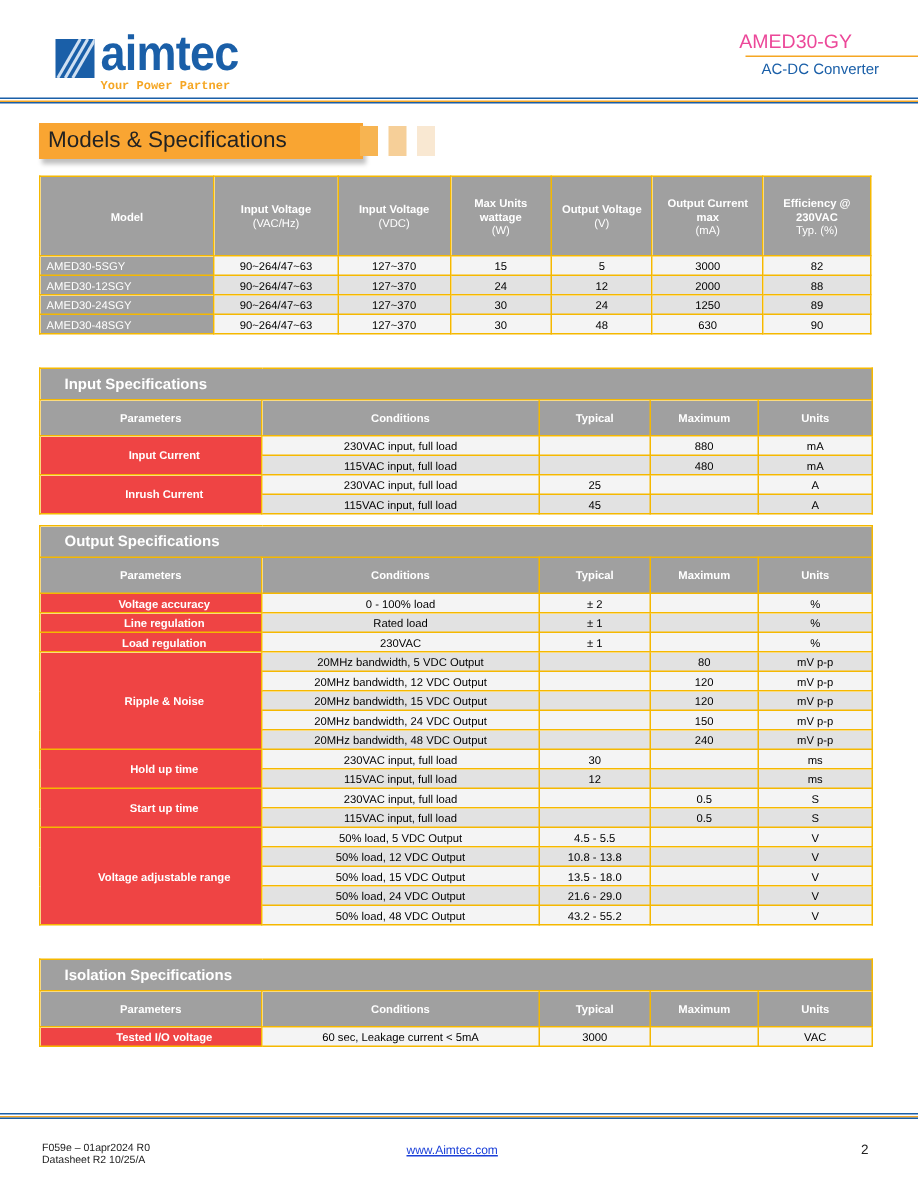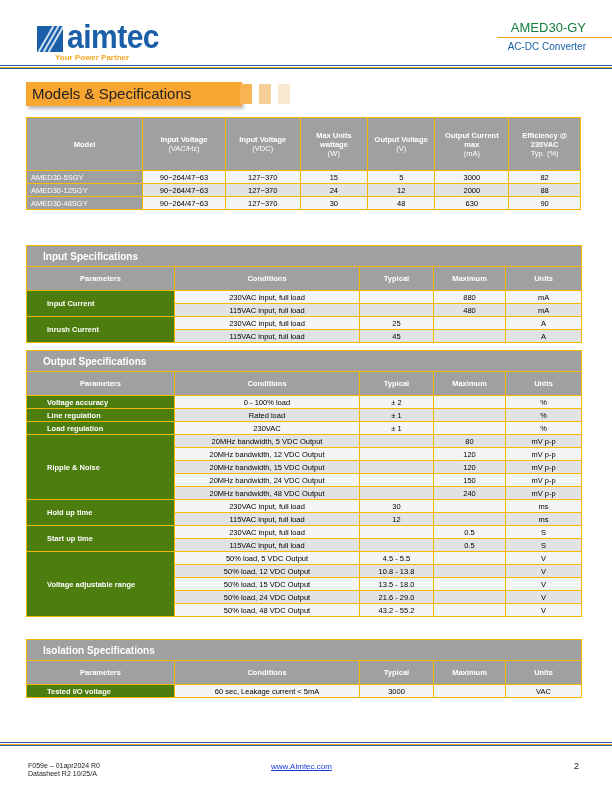--- a/index.html
+++ b/index.html
@@ -1,40 +1,40 @@
 <!DOCTYPE html>
 <html><head>
 <meta charset="utf-8">
 <style>
   html, body { margin: 0; padding: 0; background: #ffffff; }
   body { width: 612px; height: 792px; position: relative; overflow: hidden; font-family: "Liberation Sans", sans-serif; color: #000; }
   .logo { position: absolute; left: 33px; top: 18px; width: 130px; height: 45px; }
   .logo-mark { position: absolute; left: 4px; top: 8px; width: 26px; height: 26px; background: #1a5fa8; overflow: hidden; }
   .logo-mark span { position: absolute; width: 2px; height: 30px; background: #cfe0f2; transform: rotate(30deg); top: -2px; }
   .logo-text { position: absolute; left: 34px; top: 0px; font-family: "Liberation Sans", sans-serif; font-weight: bold; font-size: 30px; color: #1a5fa8; letter-spacing: -0.5px; transform: scaleY(1.1); transform-origin: top left; }
-  .logo-tag { position: absolute; left: 22px; top: 35px; font-size: 8px; font-weight: bold; color: #f5a623; white-space: nowrap; }
-  .doc-title { position: absolute; right: 26px; top: 20px; font-size: 13px; color: #15803d; text-align: right; }
+  .logo-tag { position: absolute; left: 34px; top: 35px; font-size: 8px; font-weight: bold; color: #f5a623; white-space: nowrap; font-family: Liberation Mono, monospace; }
+  .doc-title { position: absolute; right: 44px; top: 20px; font-size: 13px; color: #ec4899; text-align: right; }
   .doc-title-line { position: absolute; left: 497px; top: 37px; width: 115px; height: 1px; background: #f5a623; }
   .doc-subtitle { position: absolute; right: 26px; top: 41px; font-size: 10px; color: #1a5fa8; }
   .header-rule, .footer-rule { position: absolute; left: 0; width: 612px; height: 4px; }
   .header-rule { top: 65px; }
   .footer-rule { top: 742px; }
   .rule-line1 { height: 1px; background: #1a5fa8; }
   .rule-line2 { height: 1px; background: #f5a623; margin-top: 1px; }
   .rule-line3 { height: 1px; background: #1a5fa8; }
 
   .section-banner { position: absolute; left: 26px; top: 82px; width: 216px; height: 24px; background: #f9a532; box-shadow: 2px 3px 3px rgba(0,0,0,0.25); }
   .section-banner span { position: absolute; left: 6px; top: 3px; font-size: 15px; color: #222; font-family: "Liberation Sans", sans-serif; }
   .banner-block { position: absolute; top: 84px; width: 12px; height: 20px; }
 
   table { position: absolute; border-collapse: collapse; table-layout: fixed; font-size: 7.5px; }
   td, th { border: 1px solid #f5b800; padding: 0 2px; height: 12px; text-align: center; white-space: nowrap; overflow: hidden; }
   .hd { background: #a0a0a0; color: #ffffff; font-weight: bold; }
   .hd-sub { font-weight: normal; }
-  .param { background: #4d7c0f; color: #ffffff; text-align: left; padding-left: 20px; font-weight: bold; }
+  .param { background: #ef4444; color: #ffffff; text-align: center; padding-left: 20px; font-weight: bold; }
   .model { background: #a0a0a0; color: #ffffff; text-align: left; padding-left: 4px; font-weight: normal; }
   .r0 { background: #f4f4f4; }
   .r1 { background: #e2e2e2; }
   .sec-title { background: #a0a0a0; color: #ffffff; text-align: left; font-size: 10px; font-weight: bold; padding-left: 16px; height: 20px; }
   .colhd { background: #a0a0a0; color: #ffffff; font-weight: bold; height: 23px; }
 
   .footer-left { position: absolute; left: 28px; top: 762px; font-size: 7px; line-height: 8px; color: #222; }
   .footer-link { position: absolute; left: 271px; top: 762px; font-size: 8px; color: #1a3fd8; text-decoration: underline; }
   .footer-page { position: absolute; left: 574px; top: 761px; font-size: 9px; color: #222; }
 </style>
@@ -121,20 +121,29 @@
       <tr>
         <td class="model">AMED30-12SGY</td>
         <td class="r1">90~264/47~63</td>
         <td class="r1">127~370</td>
         <td class="r1">24</td>
         <td class="r1">12</td>
         <td class="r1">2000</td>
         <td class="r1">88</td>
       </tr>
       <tr>
+        <td class="model">AMED30-24SGY</td>
+        <td class="r1">90~264/47~63</td>
+        <td class="r1">127~370</td>
+        <td class="r1">30</td>
+        <td class="r1">24</td>
+        <td class="r1">1250</td>
+        <td class="r1">89</td>
+      </tr>
+      <tr>
         <td class="model">AMED30-48SGY</td>
         <td class="r0">90~264/47~63</td>
         <td class="r0">127~370</td>
         <td class="r0">30</td>
         <td class="r0">48</td>
         <td class="r0">630</td>
         <td class="r0">90</td>
       </tr>
     </tbody>
 </table>

